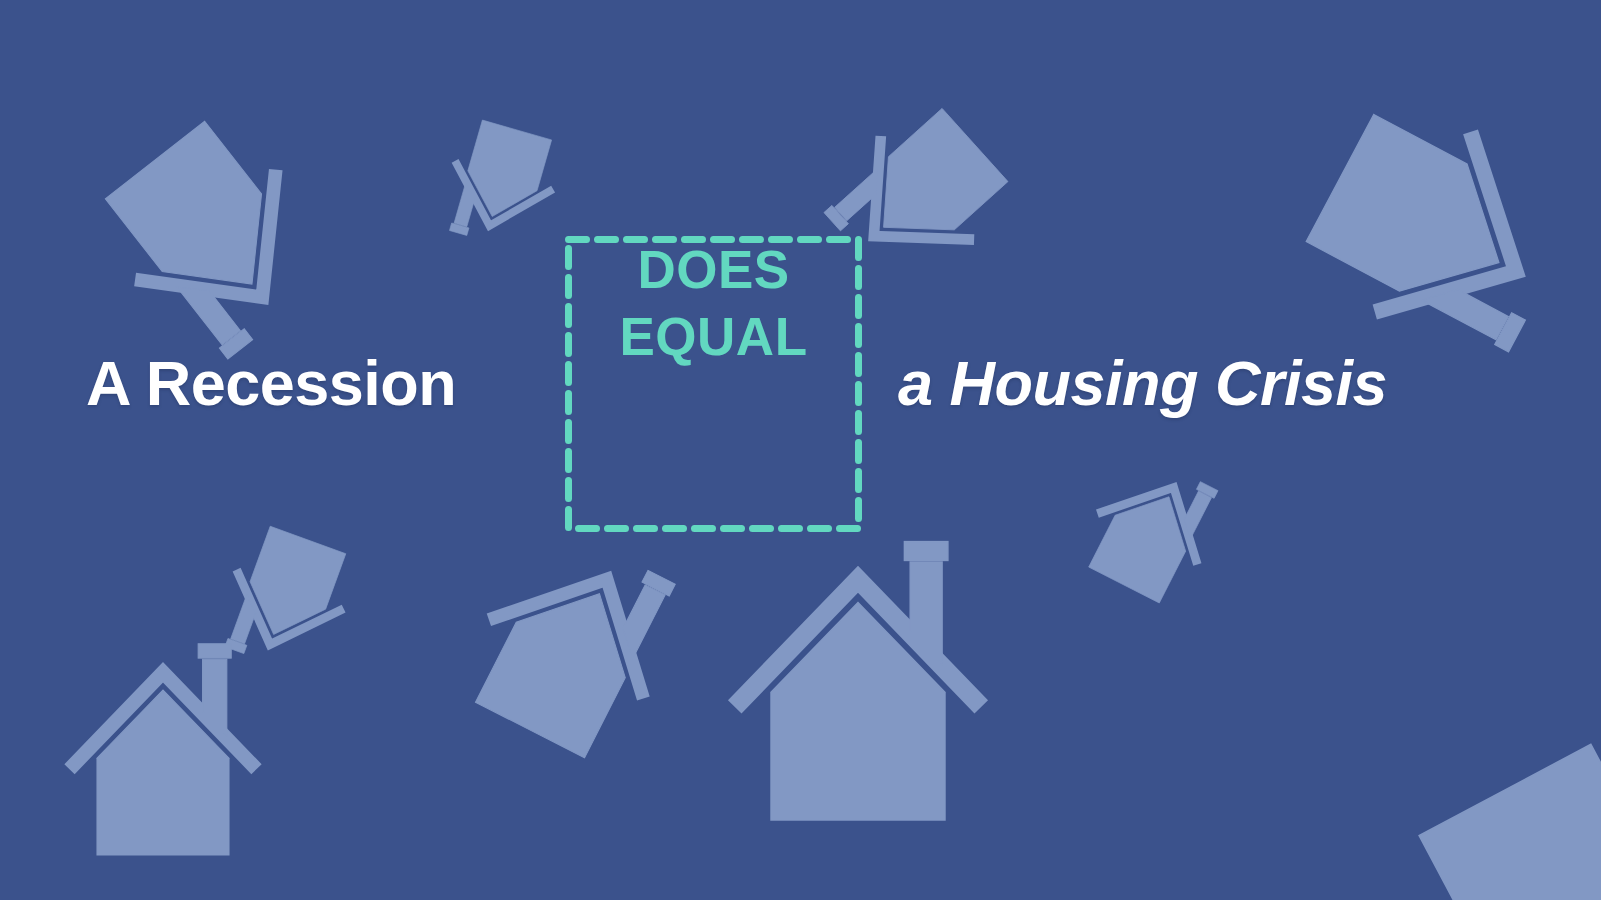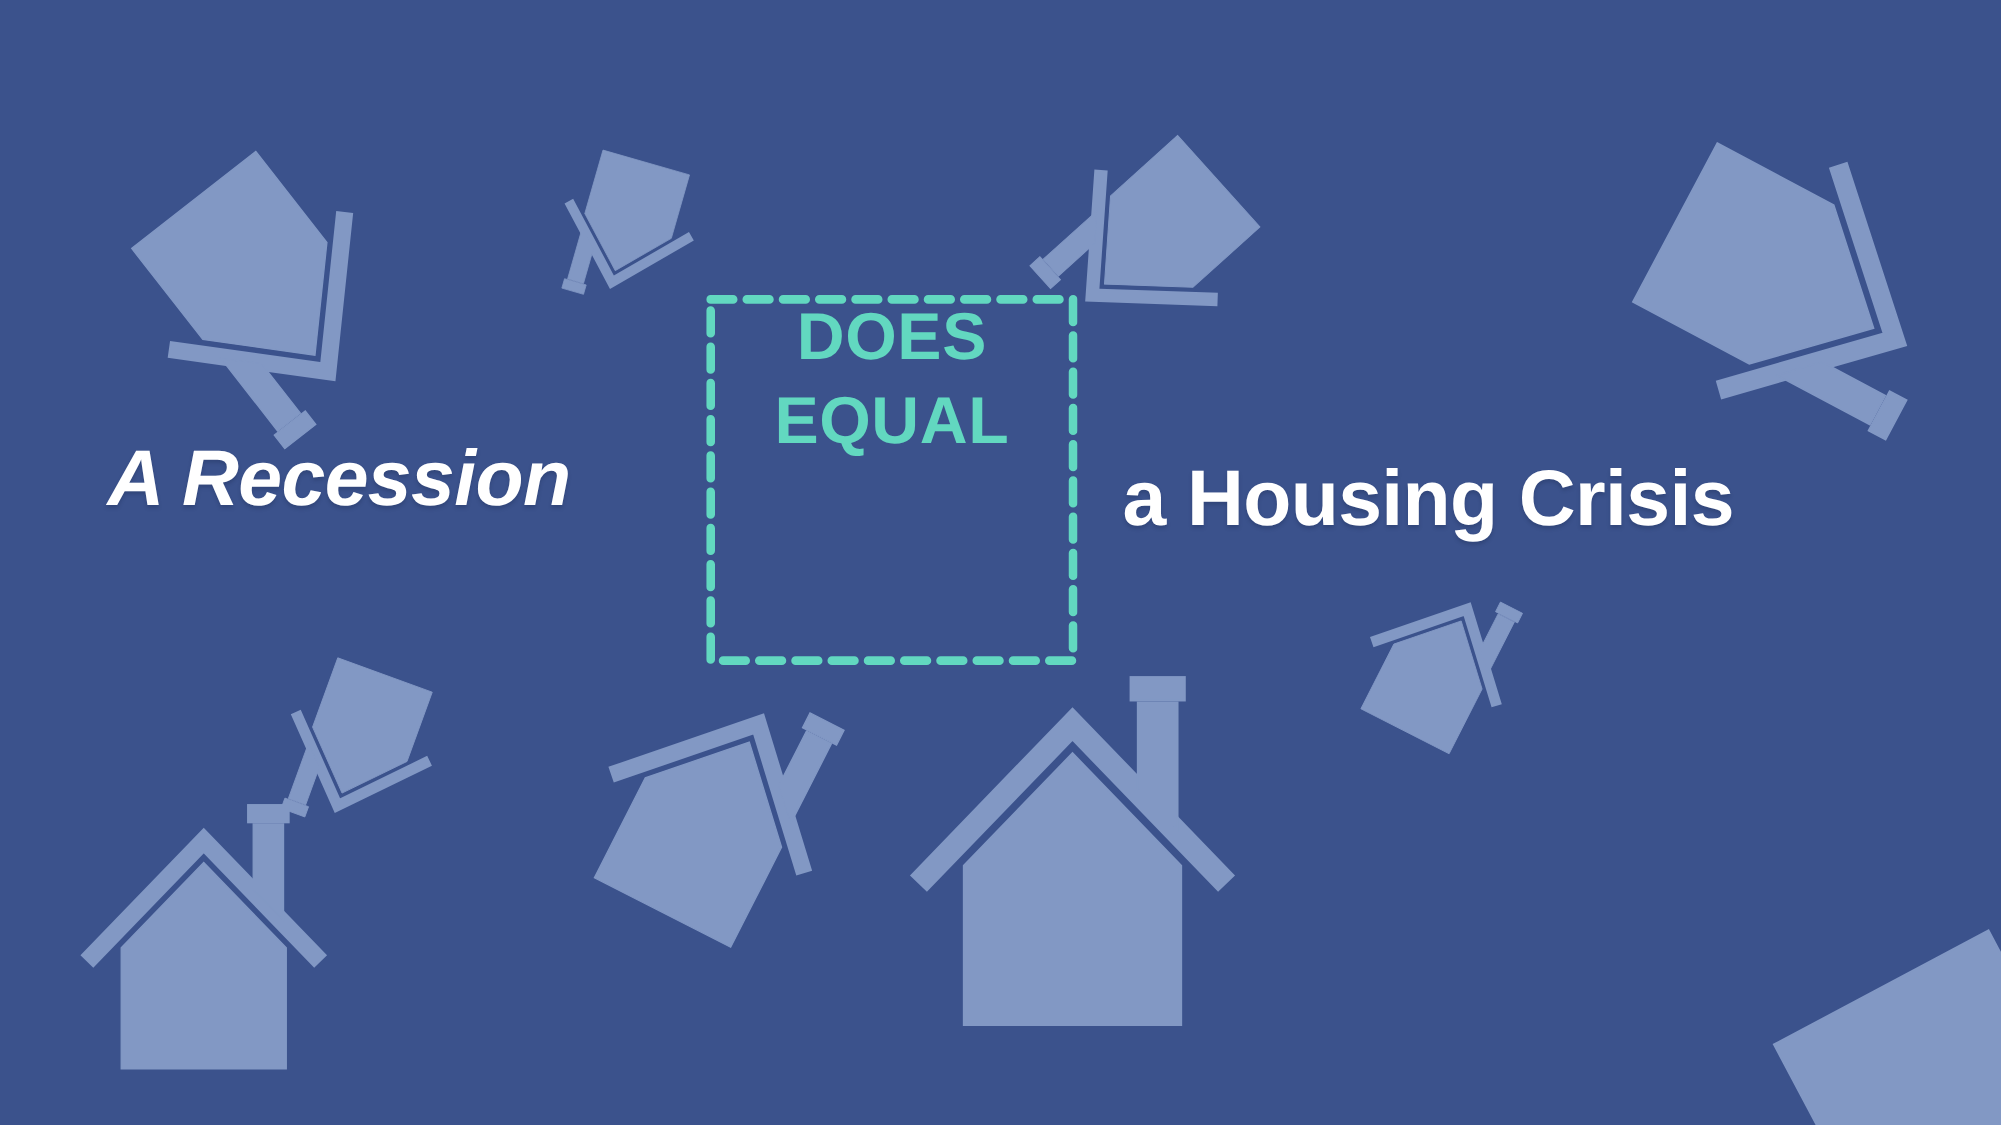--- a/index.html
+++ b/index.html
@@ -38,25 +38,25 @@
     font-weight: bold;
     font-size: 63px;
     letter-spacing: -0.5px;
     line-height: 1;
     white-space: nowrap;
     text-shadow: 0 2px 3px rgba(25,38,75,0.28);
   }
   .headline-left {
     left: 86px;
     top: 352px;
-    font-style: italic;
   }
   .headline-right {
     left: 898px;
-    top: 368px;
+    top: 352px;
+    font-style: italic;
   }
   .equal-box {
     position: absolute;
     left: 565px;
     top: 236px;
     width: 297px;
     height: 296px;
     box-sizing: border-box;
     display: flex;
     flex-direction: column;

